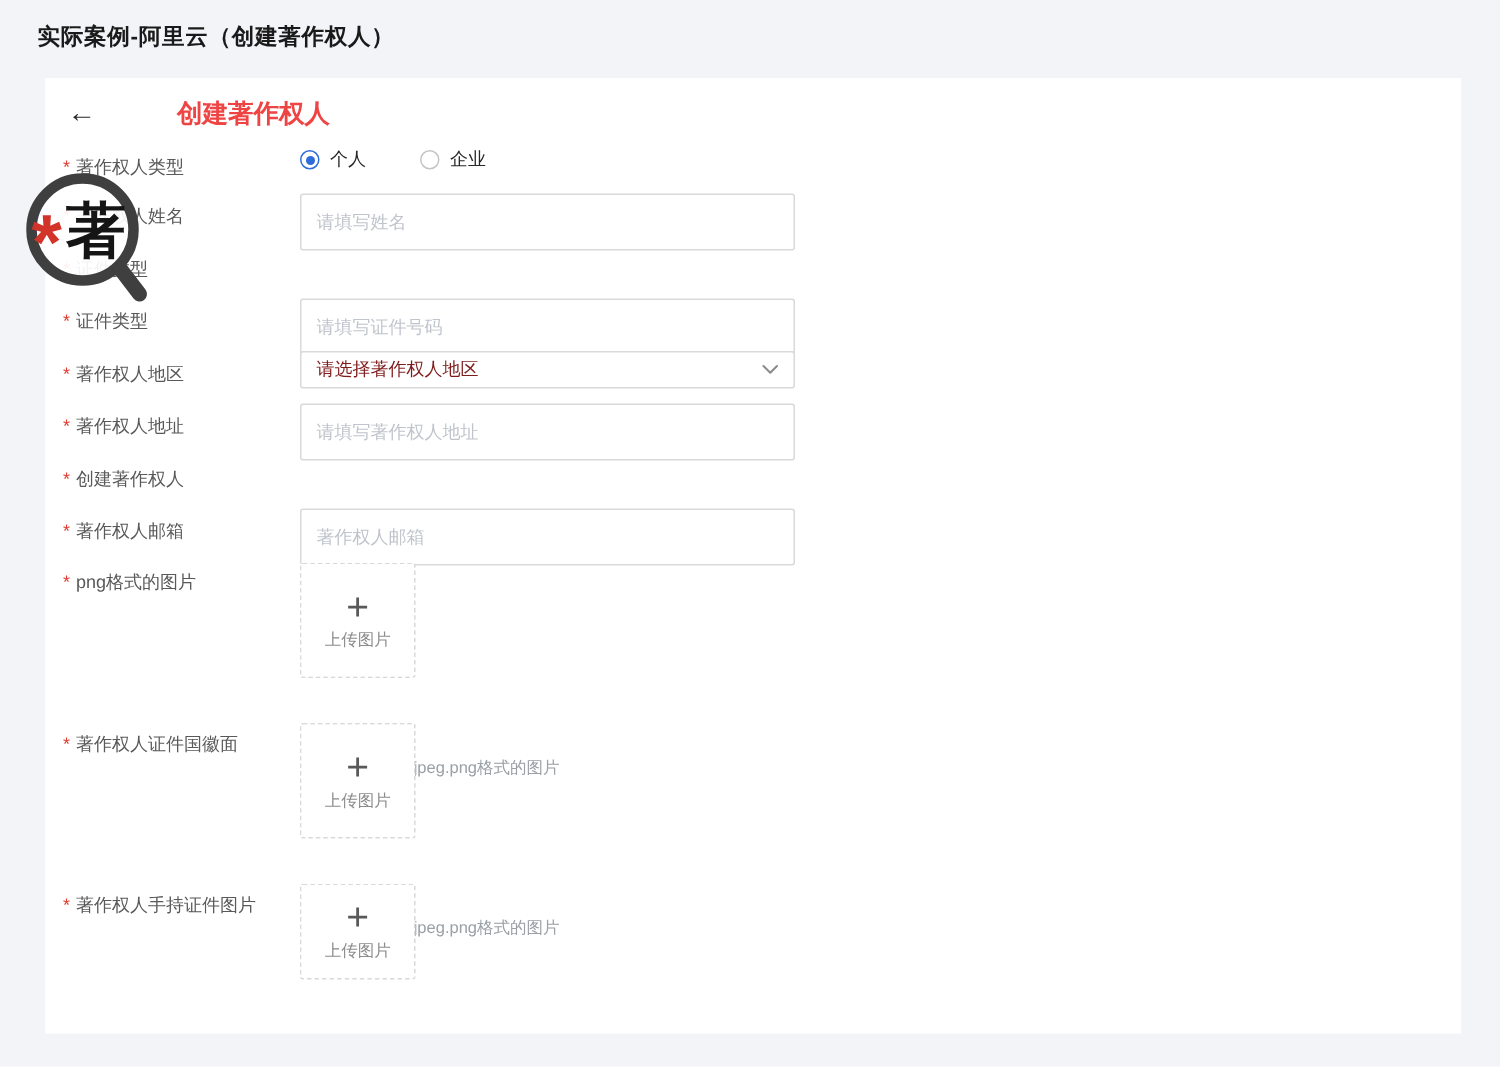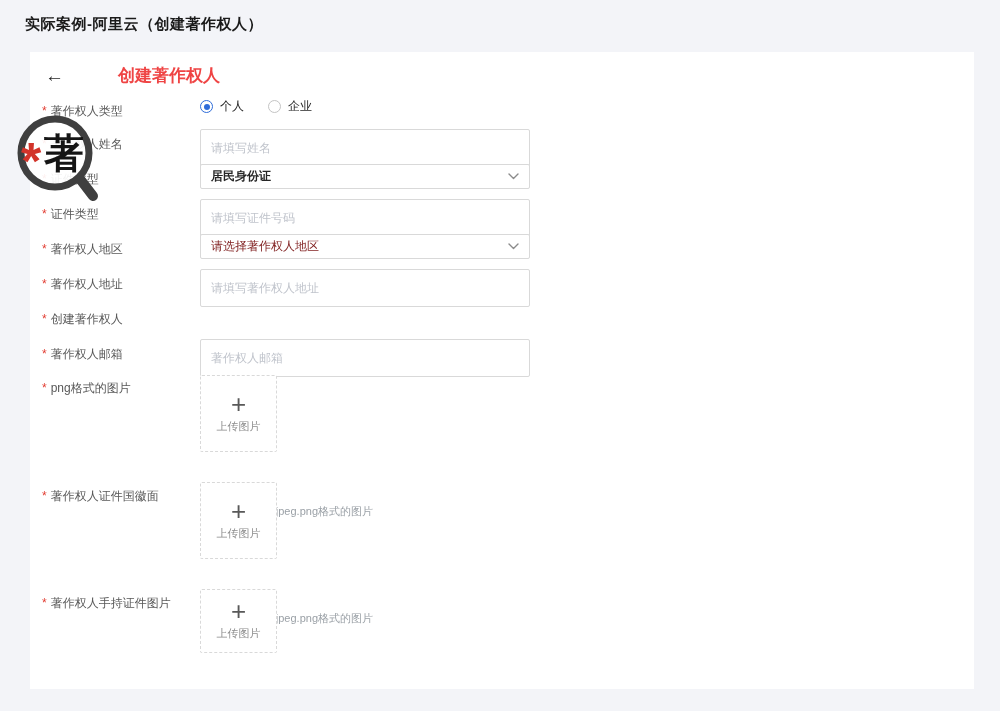--- a/index.html
+++ b/index.html
@@ -33,21 +33,21 @@
   .field-label {
     position:absolute; left:12px;
     font-size:12px; color:#595959;
     white-space:nowrap;
   }
   .req {
     color:#e23d32; margin-right:4px; font-size:12px;
   }
   .radio-group {
     position:absolute; left:170px; top:46px;
-    display:flex; align-items:center; gap:24px;
+    display:flex; align-items:center; gap:36px;
   }
   .radio-option { display:flex; align-items:center; gap:7px; cursor:pointer; }
   .radio-circle {
     width:13px; height:13px; border-radius:50%;
     background:#fff; position:relative;
   }
   .radio-circle.checked { border:1px solid #2e6cd9; }
   .radio-circle.checked::after {
     content:""; position:absolute; left:2.5px; top:2.5px;
     width:6px; height:6px; border-radius:50%; background:#2e6cd9;
@@ -118,28 +118,20 @@
   </div>
 
   <div class="field-label" style="top:84px">
     <span class="req">*</span><span>著作权人姓名</span>
   </div>
   <input class="text-input" style="top: 77px;" type="text" placeholder="请填写姓名">
 
   <div class="field-label" style="top:119px">
     <span class="req">*</span><span>证件类型</span>
   </div>
-  <div class="select-box" style="top:112px">
-    <span class="select-value">居民身份证</span>
-    <span class="chevron">
-      <svg width="11" height="7" viewBox="0 0 11 7">
-          <polyline points="1,1 5.5,5.5 10,1" fill="none" stroke="#8c8c8c" stroke-width="1.4" stroke-linecap="round" stroke-linejoin="round"></polyline>
-        </svg>
-    </span>
-  </div>
 
   <div class="field-label" style="top:154px">
     <span class="req">*</span><span>证件类型</span>
   </div>
   <input class="text-input" style="top: 147px;" type="text" placeholder="请填写证件号码">
 
   <div class="field-label" style="top:189px">
     <span class="req">*</span><span>著作权人地区</span>
   </div>
   <div class="select-box" style="top:182px">

